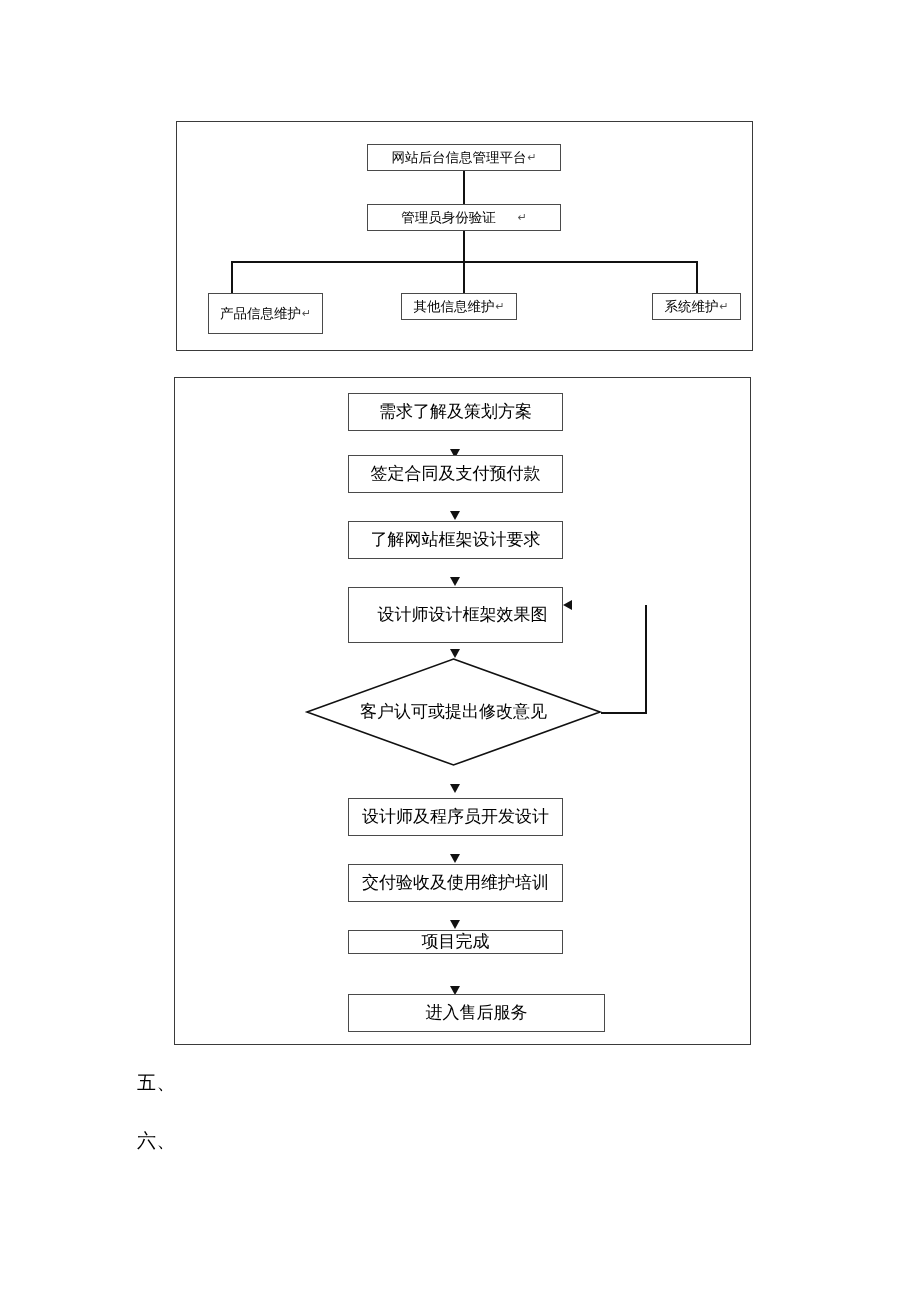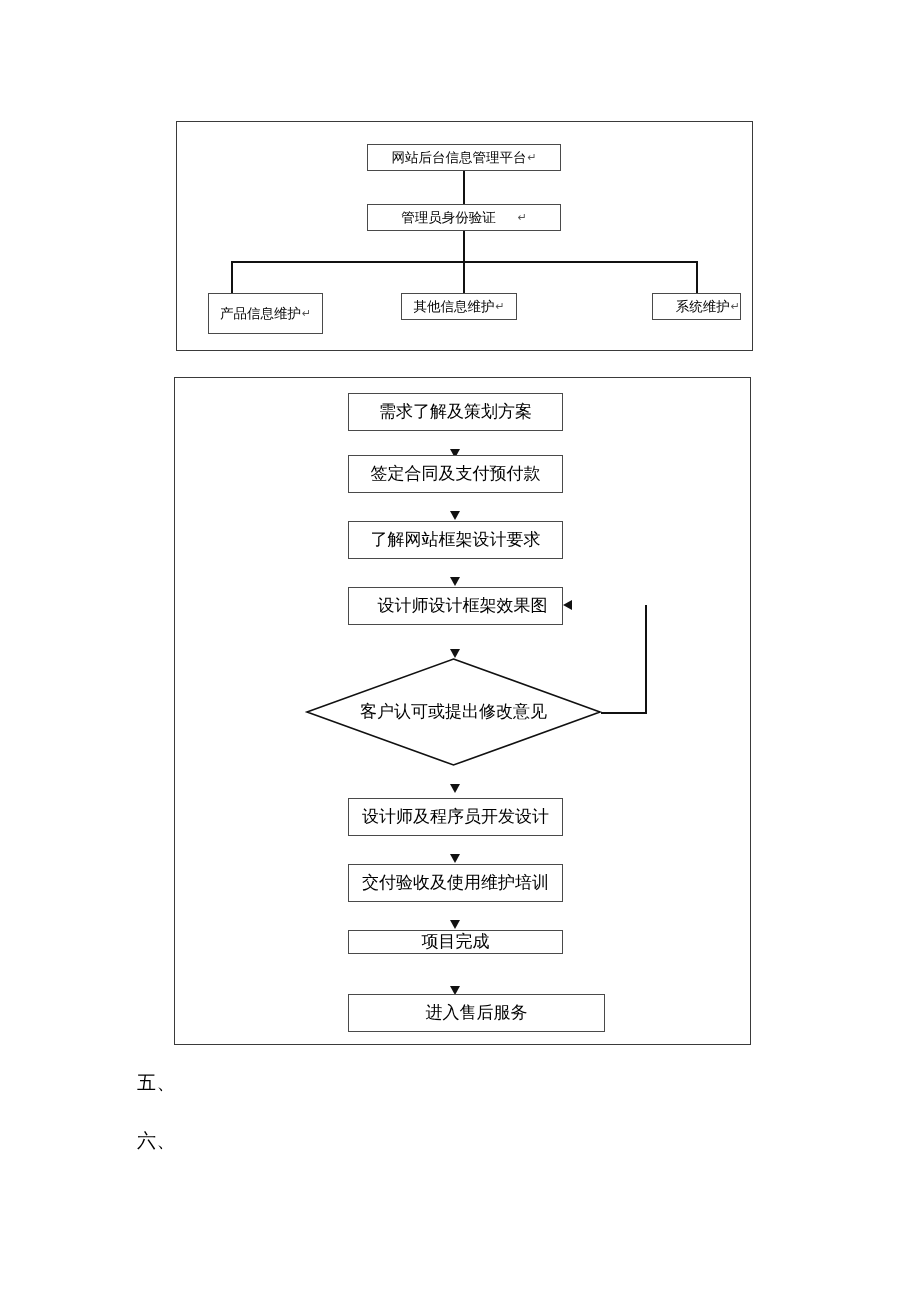--- a/index.html
+++ b/index.html
@@ -174,21 +174,21 @@
     <div class="node" style="left:31px; top:171px; width:115px; height:41px;">
       <span class="label">产品信息维护</span>
         <span class="pilcrow">↵</span>
     </div>
 
     <div class="node" style="left:224px; top:171px; width:116px; height:27px;">
       <span class="label">其他信息维护</span>
         <span class="pilcrow">↵</span>
     </div>
 
-    <div class="node" style="left:475px; top:171px; width:89px; height:27px;justify-content:flex-end;">
+    <div class="node" style="left:475px; top:171px; width:89px; height:27px;">
       <span class="label">系统维护</span>
         <span class="pilcrow">↵</span>
     </div>
   </div>
 
   <div class="chart-frame c2" id="chart-2">
 
     <div class="node" style="left:173px; top:15px; width:215px; height:38px;">
       <span class="label">需求了解及策划方案</span>
     </div>
@@ -200,21 +200,21 @@
     </div>
     <div class="line-thick-v" style="left:279px; top:115px; height:20px;"></div>
     <div class="arrow-down" style="left:275px; top:133px;"></div>
 
     <div class="node" style="left:173px; top:143px; width:215px; height:38px;">
       <span class="label">了解网站框架设计要求</span>
     </div>
     <div class="line-thick-v" style="left:279px; top:181px; height:20px;"></div>
     <div class="arrow-down" style="left:275px; top:199px;"></div>
 
-    <div class="node" style="left:173px; top:209px; width:215px; height:38px;padding-left:14px;">
+    <div class="node" style="left:173px; top:209px; width:215px; height:56px;padding-left:14px;">
       <span class="label">设计师设计框架效果图</span>
     </div>
 
     <div class="line-thick-v" style="left:279px; top:247px; height:25px;"></div>
     <div class="arrow-down" style="left:275px; top:271px;"></div>
 
     <div class="line-h" style="left:426px; top:334px; width:46px;"></div>
     <div class="line-v" style="left:470px; top:227px; height:108px;"></div>
     <div class="line-thick-h" style="left:396px; top:226px; width:76px;"></div>
     <div class="arrow-left" style="left:388px; top:222px;"></div>

